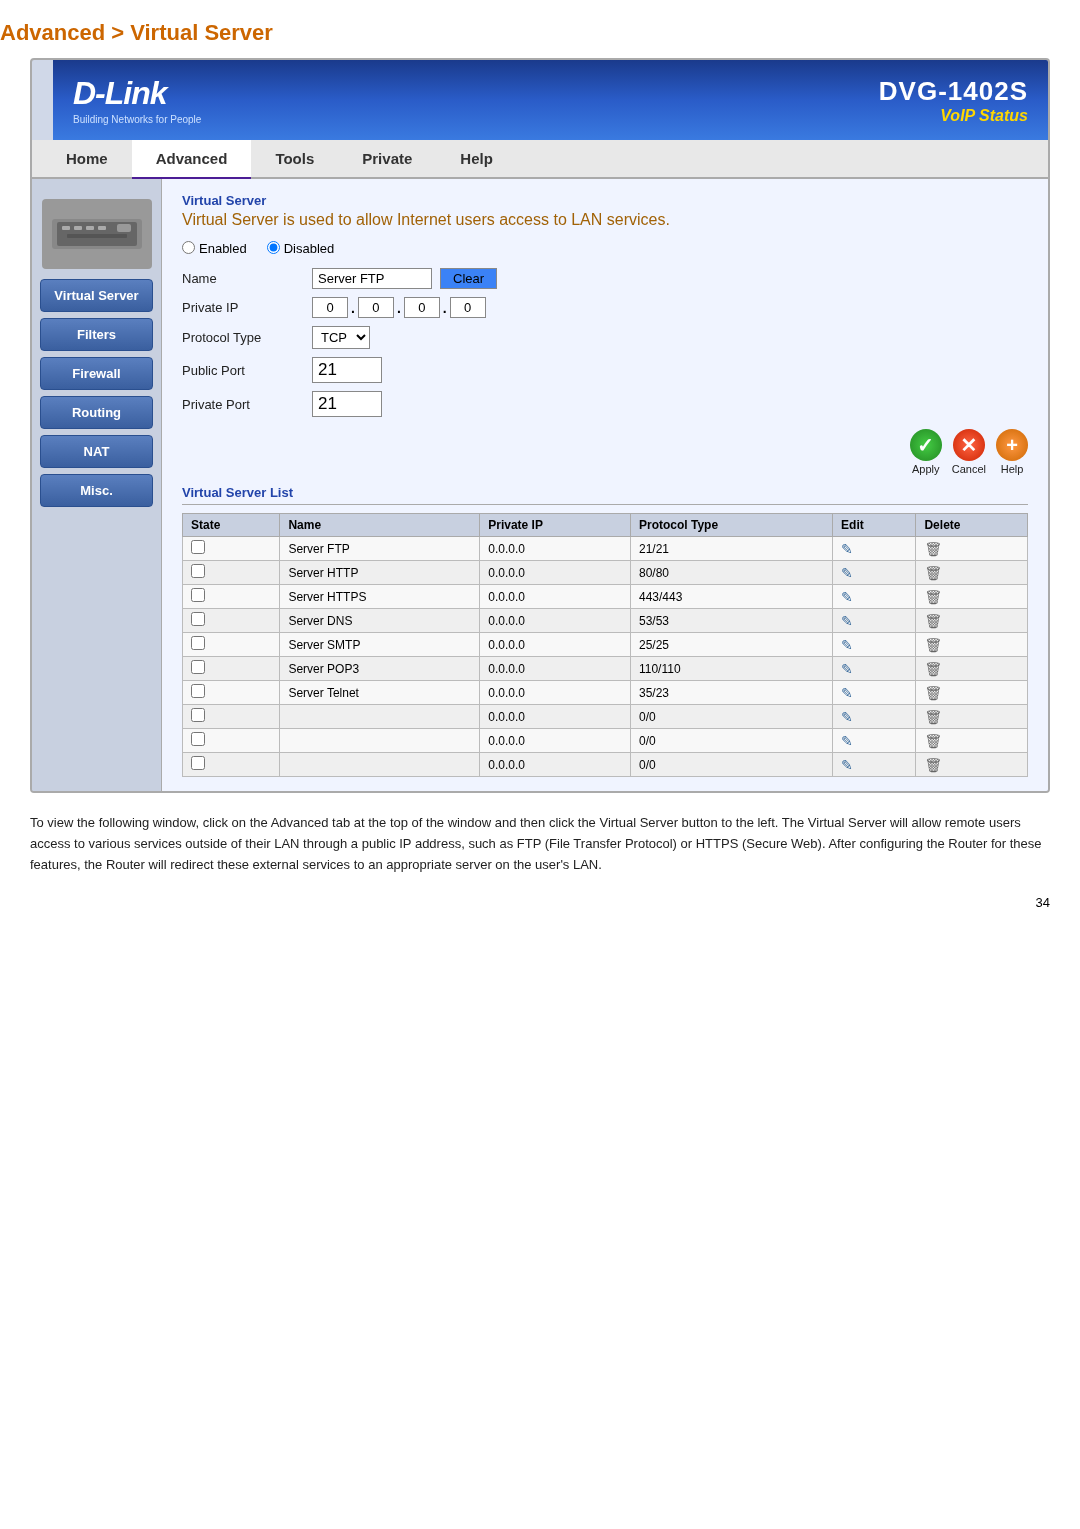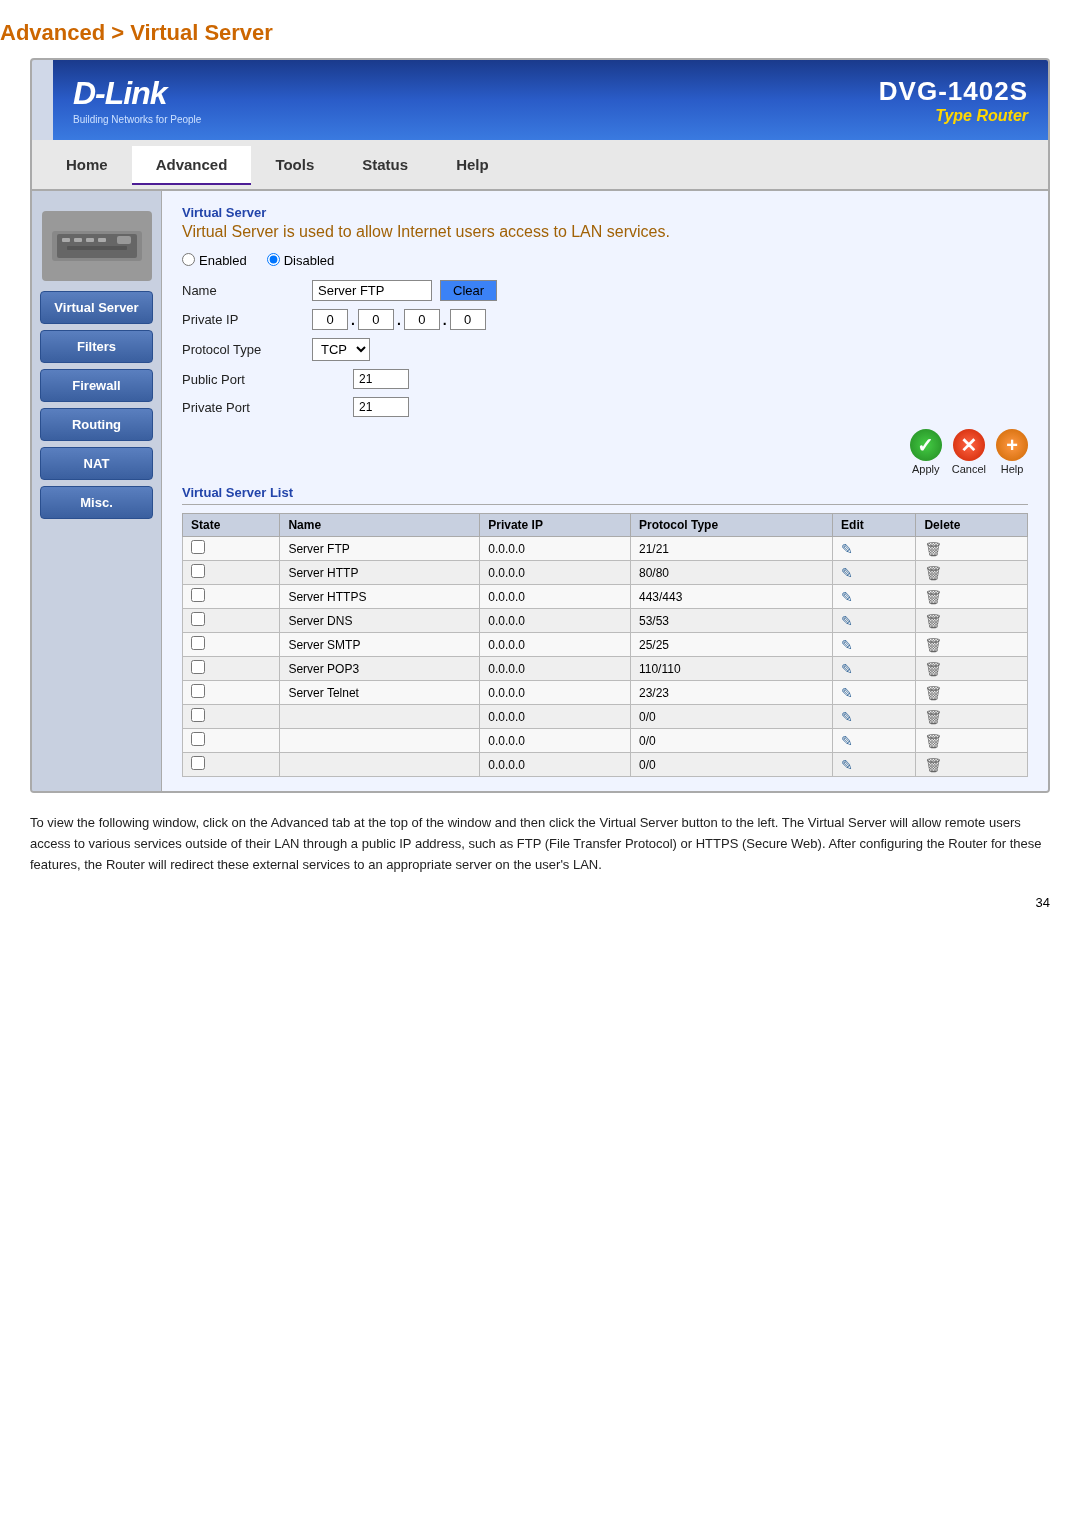--- a/index.html
+++ b/index.html
@@ -74,21 +74,21 @@
       font-weight: bold;
       color: #ffd700;
       font-style: italic;
     }
 
     
     .nav-bar {
       background: #e8e8e8;
       display: flex;
       border-bottom: 2px solid #aaa;
-      padding: 6px 10px;
+      padding: 0 10px;
     }
 
     .nav-item {
       padding: 10px 24px;
       font-size: 15px;
       font-weight: bold;
       cursor: pointer;
       color: #333;
       text-decoration: none;
     }
@@ -230,26 +230,25 @@
     }
 
     .protocol-select {
       border: 1px solid #888;
       padding: 2px 4px;
       font-size: 13px;
       background: #fff;
     }
 
     .port-input {
-      width: 56px;
+      width: 70px;
       border: 1px solid #888;
       padding: 2px 5px;
-      font-size: 12px;
+      font-size: 17px;
       background: #fff;
-      margin-left: 41px;
     }
 
     
     .action-row {
       display: flex;
       justify-content: flex-end;
       align-items: center;
       margin-bottom: 10px;
       gap: 10px;
     }
@@ -364,29 +363,29 @@
 
 <div class="main-container">
 
   <div class="header">
     <div class="logo-area">
       <div class="logo-dlink">D-Link</div>
       <div class="logo-subtitle">Building Networks for People</div>
     </div>
     <div class="device-info">
       <div class="device-model">DVG-1402S</div>
-      <div class="device-type">Type Router</div>
+      <div class="device-type">VoIP Status</div>
     </div>
   </div>
 
   <div class="nav-bar">
     <a class="nav-item">Home</a>
     <a class="nav-item active">Advanced</a>
     <a class="nav-item">Tools</a>
-    <a class="nav-item">Status</a>
+    <a class="nav-item">Private</a>
     <a class="nav-item">Help</a>
   </div>
 
   <div class="body-layout">
 
     <div class="sidebar">
 
       <div class="sidebar-device">
         <svg width="100" height="60" viewBox="0 0 100 60">
           <rect x="5" y="15" width="90" height="30" rx="3" fill="#888"></rect>
@@ -539,21 +538,21 @@
               <td>Server POP3</td>
               <td>0.0.0.0</td>
               <td>110/110</td>
               <td><span class="edit-icon">✎</span></td>
               <td><span class="delete-icon">🗑</span></td>
             </tr>
             <tr>
               <td><input type="checkbox" class="row-checkbox" style=""></td>
               <td>Server Telnet</td>
               <td>0.0.0.0</td>
-              <td>23/23</td>
+              <td>35/23</td>
               <td><span class="edit-icon">✎</span></td>
               <td><span class="delete-icon">🗑</span></td>
             </tr>
             <tr>
               <td><input type="checkbox" class="row-checkbox" style=""></td>
               <td></td>
               <td>0.0.0.0</td>
               <td>0/0</td>
               <td><span class="edit-icon">✎</span></td>
               <td><span class="delete-icon">🗑</span></td>

